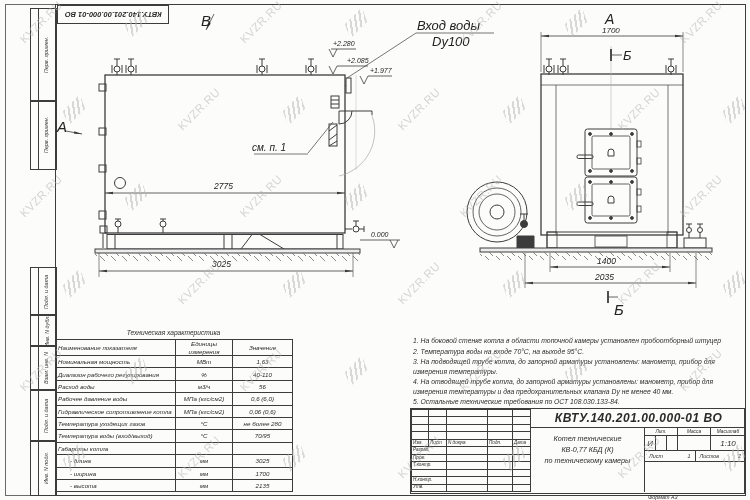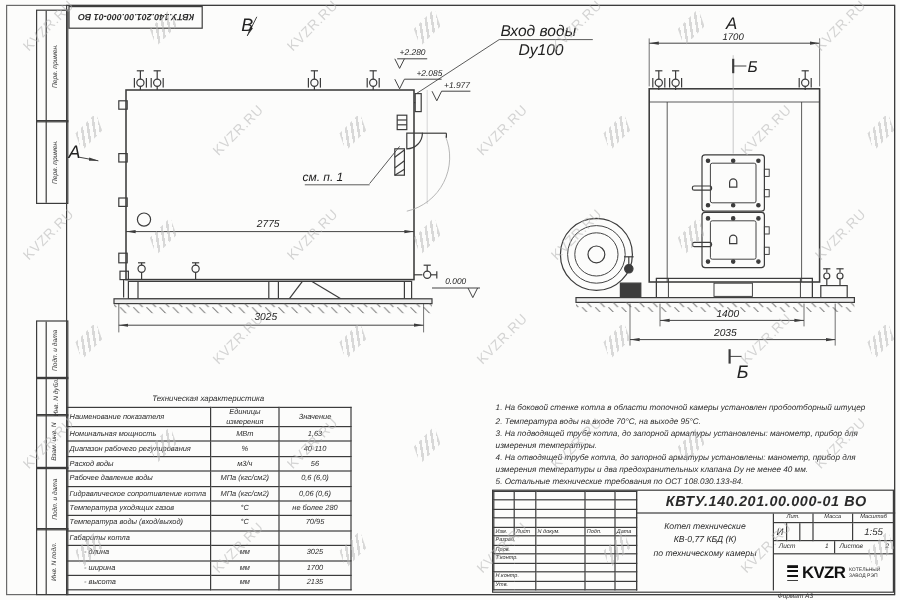--- a/index.html
+++ b/index.html
@@ -546,38 +546,30 @@
     </div>
 
     <div class="rcol">
       <div class="rhead" style="left:0;width:33px;">Лит.</div>
       <div class="rhead" style="left:33px;width:33px;">Масса</div>
       <div class="rhead" style="left:66px;width:34px;border-right:none;">Масштаб</div>
       <div class="rval" style="left:0;width:11px;">И</div>
       <div class="lit-sub" style="left:11px;width:11px;border-bottom:1px solid #3c3c3c;"></div>
       <div class="lit-sub" style="left:22px;width:11px;border-bottom:1px solid #3c3c3c;"></div>
       <div class="rval" style="left:33px;width:33px;"></div>
-      <div class="rval" style="left:66px;width:34px;border-right:none;">1:55</div>
+      <div class="rval" style="left:66px;width:34px;border-right:none;">1:10</div>
       <div class="sheetrow">
         <div class="half">
             <span>Лист</span>
             <span>1</span>
           </div>
         <div class="half">
             <span>Листов</span>
             <span>2</span>
           </div>
-      </div>
-      <div class="logo">
-        <span class="coil"></span>
-        <span class="kvzr">KVZR</span>
-        <span class="logosub">
-          <span>КОТЕЛЬНЫЙ</span>
-          <span>ЗАВОД РЭП</span>
-        </span>
       </div>
     </div>
   </div>
 
   <div class="format">Формат  А3</div>
 
   <div class="wmlayer">
       <div class="wm-text" style="left: 14px; top: 16px;">KVZR.RU</div>
       <div class="wm-logo" style="left: 124px; top: 16px;"></div>
       <div class="wm-text" style="left: 234px; top: 16px;">KVZR.RU</div>

